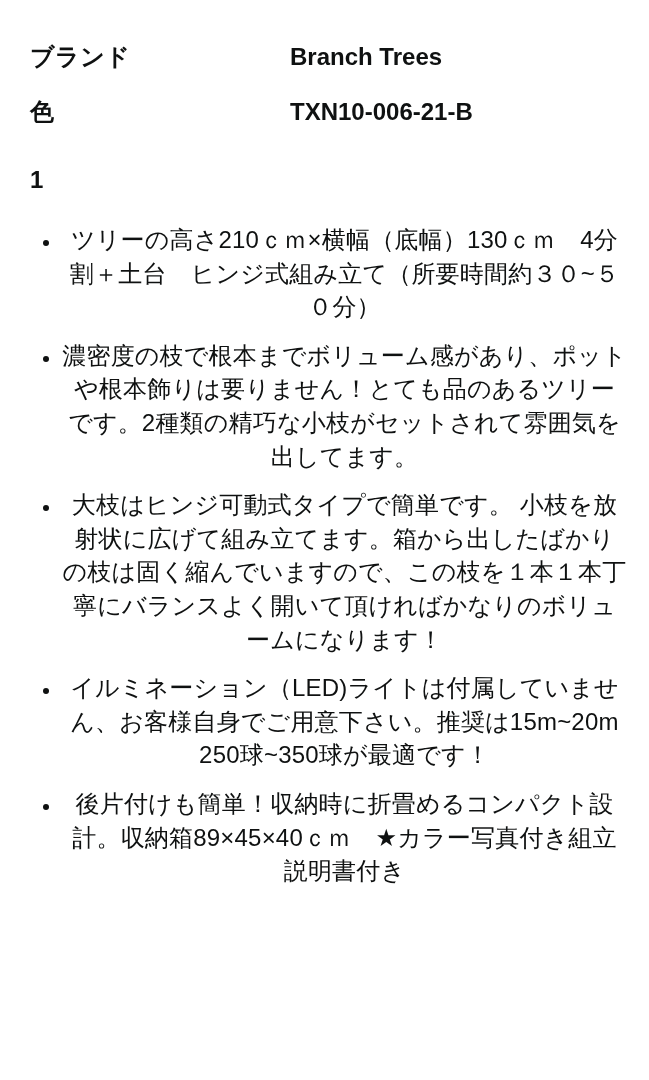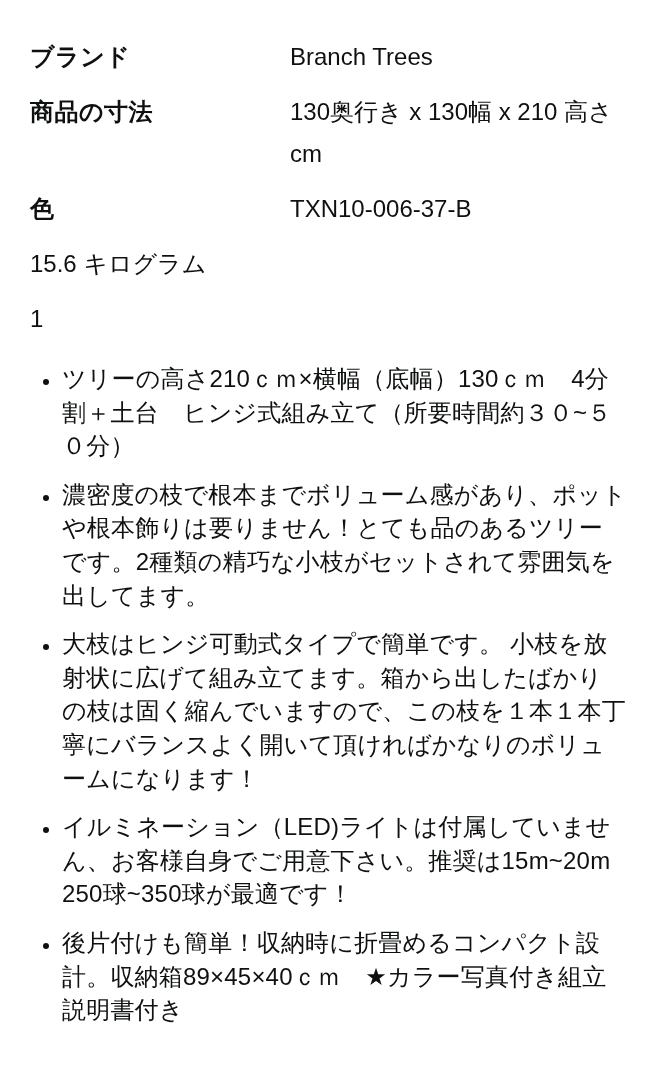--- a/index.html
+++ b/index.html
@@ -31,65 +31,61 @@
     margin-bottom: 13px;
   }
   .spec-label {
     flex: 0 0 260px;
     width: 260px;
     font-weight: 700;
     letter-spacing: 0.5px;
   }
   .spec-value {
     flex: 1 1 auto;
-    font-weight: 400;
+    font-weight: 700;
   }
   
   .bullets {
     margin: 22px 0 0 0;
     padding: 0 0 0 31px;
     list-style: disc outside;
     font-size: 24px;
     line-height: 1.40;
     letter-spacing: 0.2px;
   }
   .bullets li {
     margin-bottom: 15px;
     padding-left: 1px;
+    text-align: center;
   }
   .bullets li::marker {
     font-size: 19px;
     color: #0F1111;
   }
 </style>
 </head>
 <body>
 
 <div class="screen">
 
   <div class="spec-table">
 
     <div class="spec-row">
       <div class="spec-label">ブランド</div>
       <div class="spec-value">Branch Trees</div>
     </div>
 
-    <div class="spec-row">
-      <div class="spec-label">商品の寸法</div>
-      <div class="spec-value">130奥行き x 130幅 x 210 高さ cm</div>
-    </div>
 
     <div class="spec-row">
       <div class="spec-label">色</div>
-      <div class="spec-value">TXN10-006-37-B</div>
+      <div class="spec-value">TXN10-006-21-B</div>
     </div>
 
 
     <div class="spec-row">
-      <div class="spec-value">15.6 キログラム</div>
     </div>
 
     <div class="spec-row">
       <div class="spec-value">1</div>
     </div>
 
   </div>
 
   <ul class="bullets">
     <li>ツリーの高さ210ｃｍ×横幅（底幅）130ｃｍ　4分割＋土台　ヒンジ式組み立て（所要時間約３０~５０分）</li>

